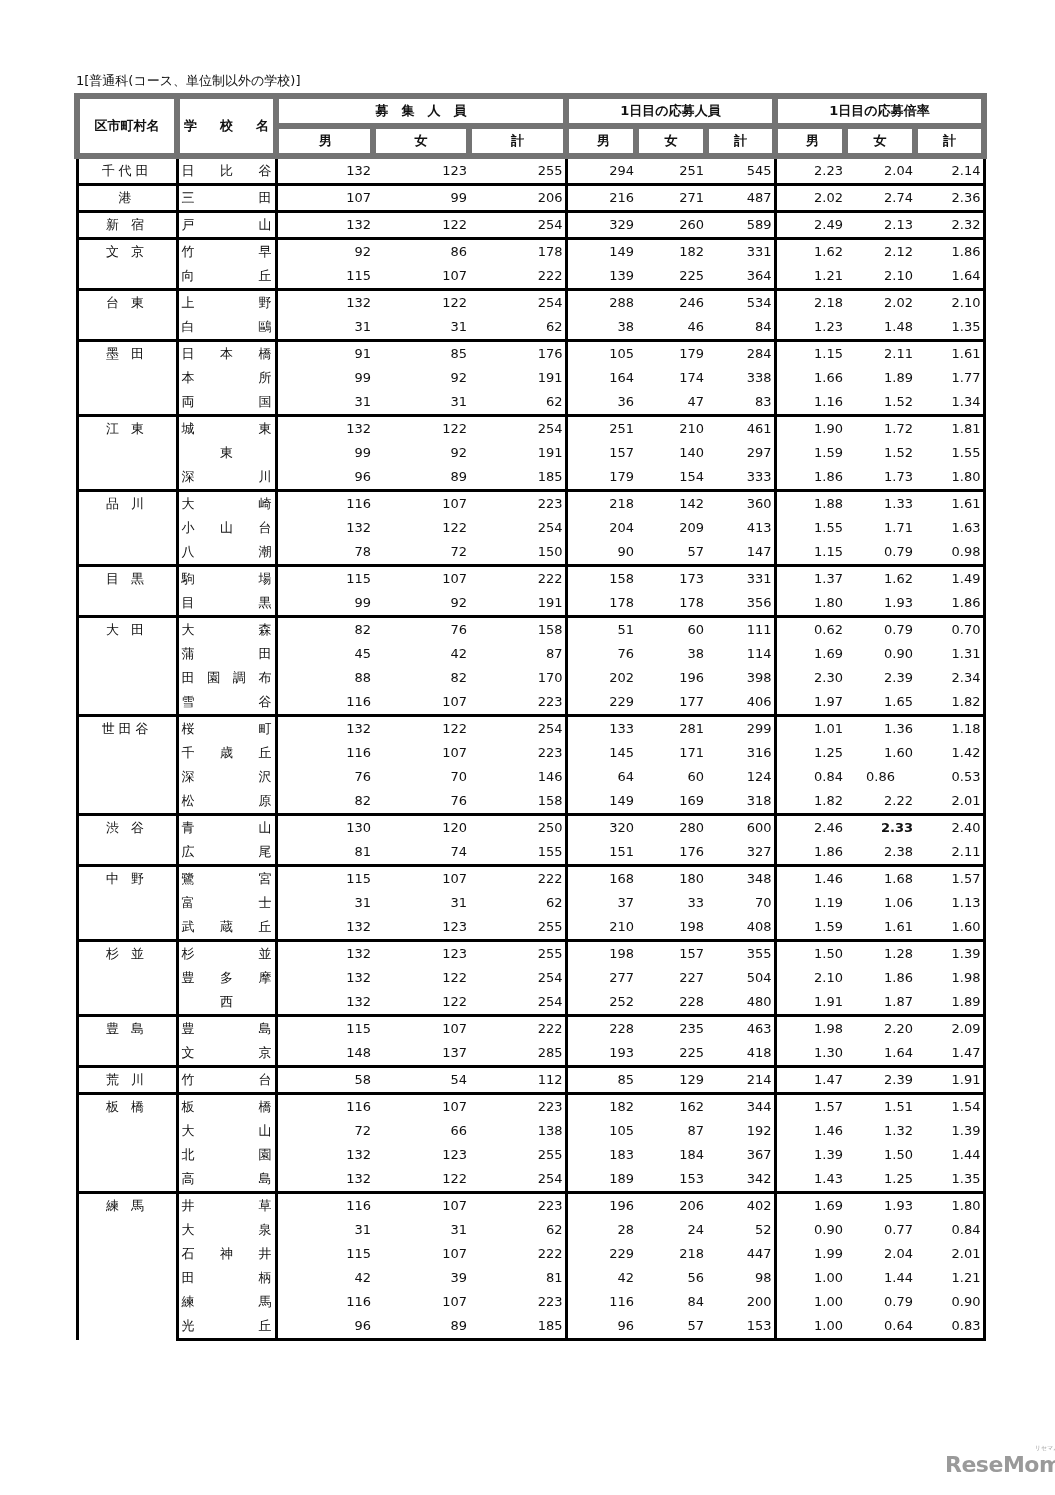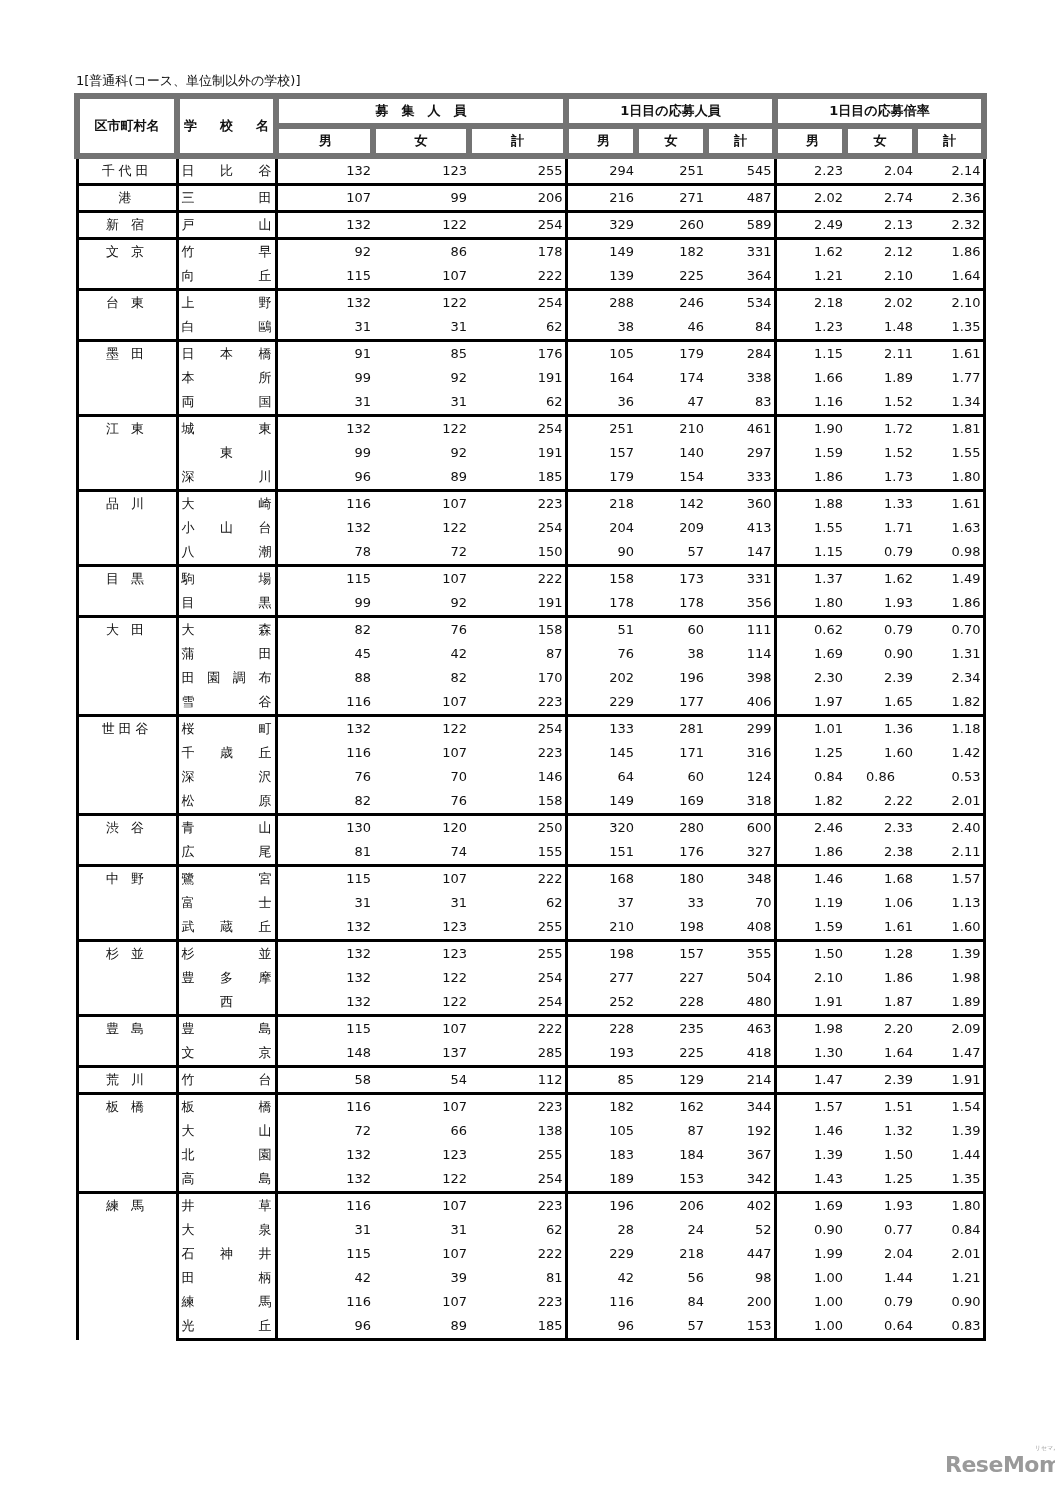--- a/index.html
+++ b/index.html
@@ -560,21 +560,21 @@
             <span style="min-width: 13px; display: inline-block;">山</span>
           </div>
         </td>
         <td class="num" style="padding-right: 10px;">130</td>
         <td class="num" style="padding-right: 12px;">120</td>
         <td class="num b-right">250</td>
         <td class="num" style="padding-right: 8px;">320</td>
         <td class="num" style="padding-right: 8px;">280</td>
         <td class="num b-right">600</td>
         <td class="num" style="padding-right: 8px;">2.46</td>
-        <td class="num" style="padding-right: 8px;">2.33</td>
+        <td class="num" style="padding-right: 8px; font-weight: bold;">2.33</td>
         <td class="num b-right">2.40</td>
       </tr>
       <tr>
         <td class="schoolcell b-right">
           <div class="school">
             <span style="min-width: 13px; display: inline-block;">広</span>
             <span style="min-width: 13px; display: inline-block;"></span>
             <span style="min-width: 13px; display: inline-block;">尾</span>
           </div>
         </td>

